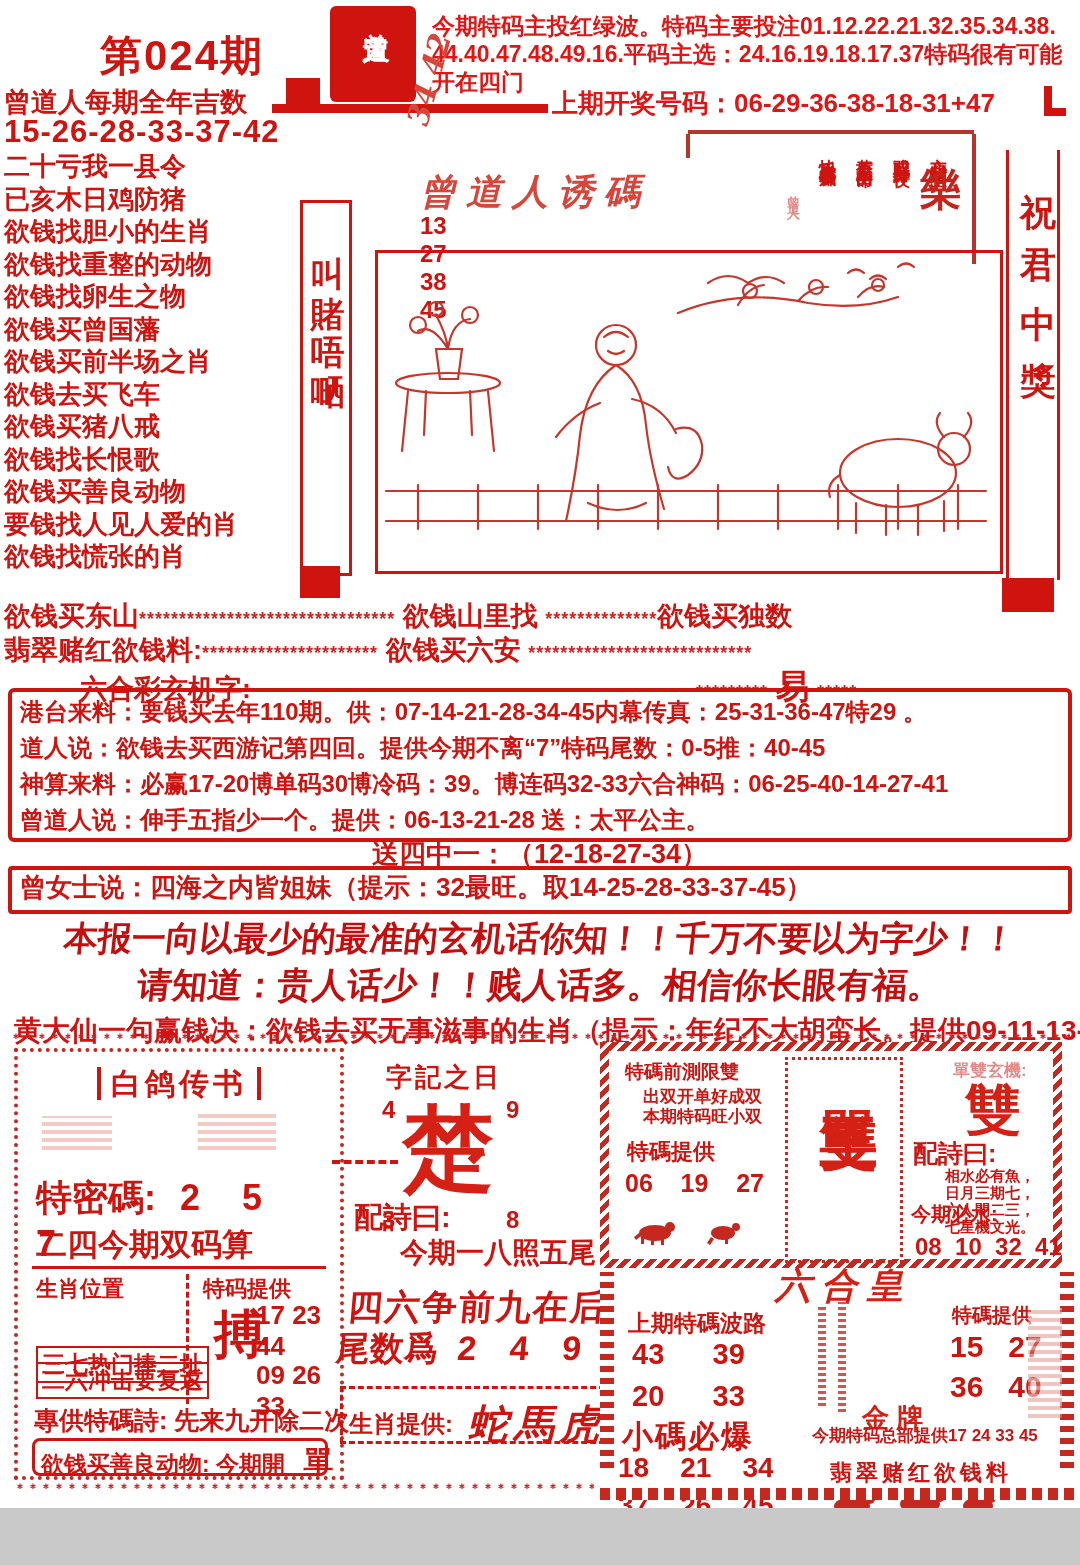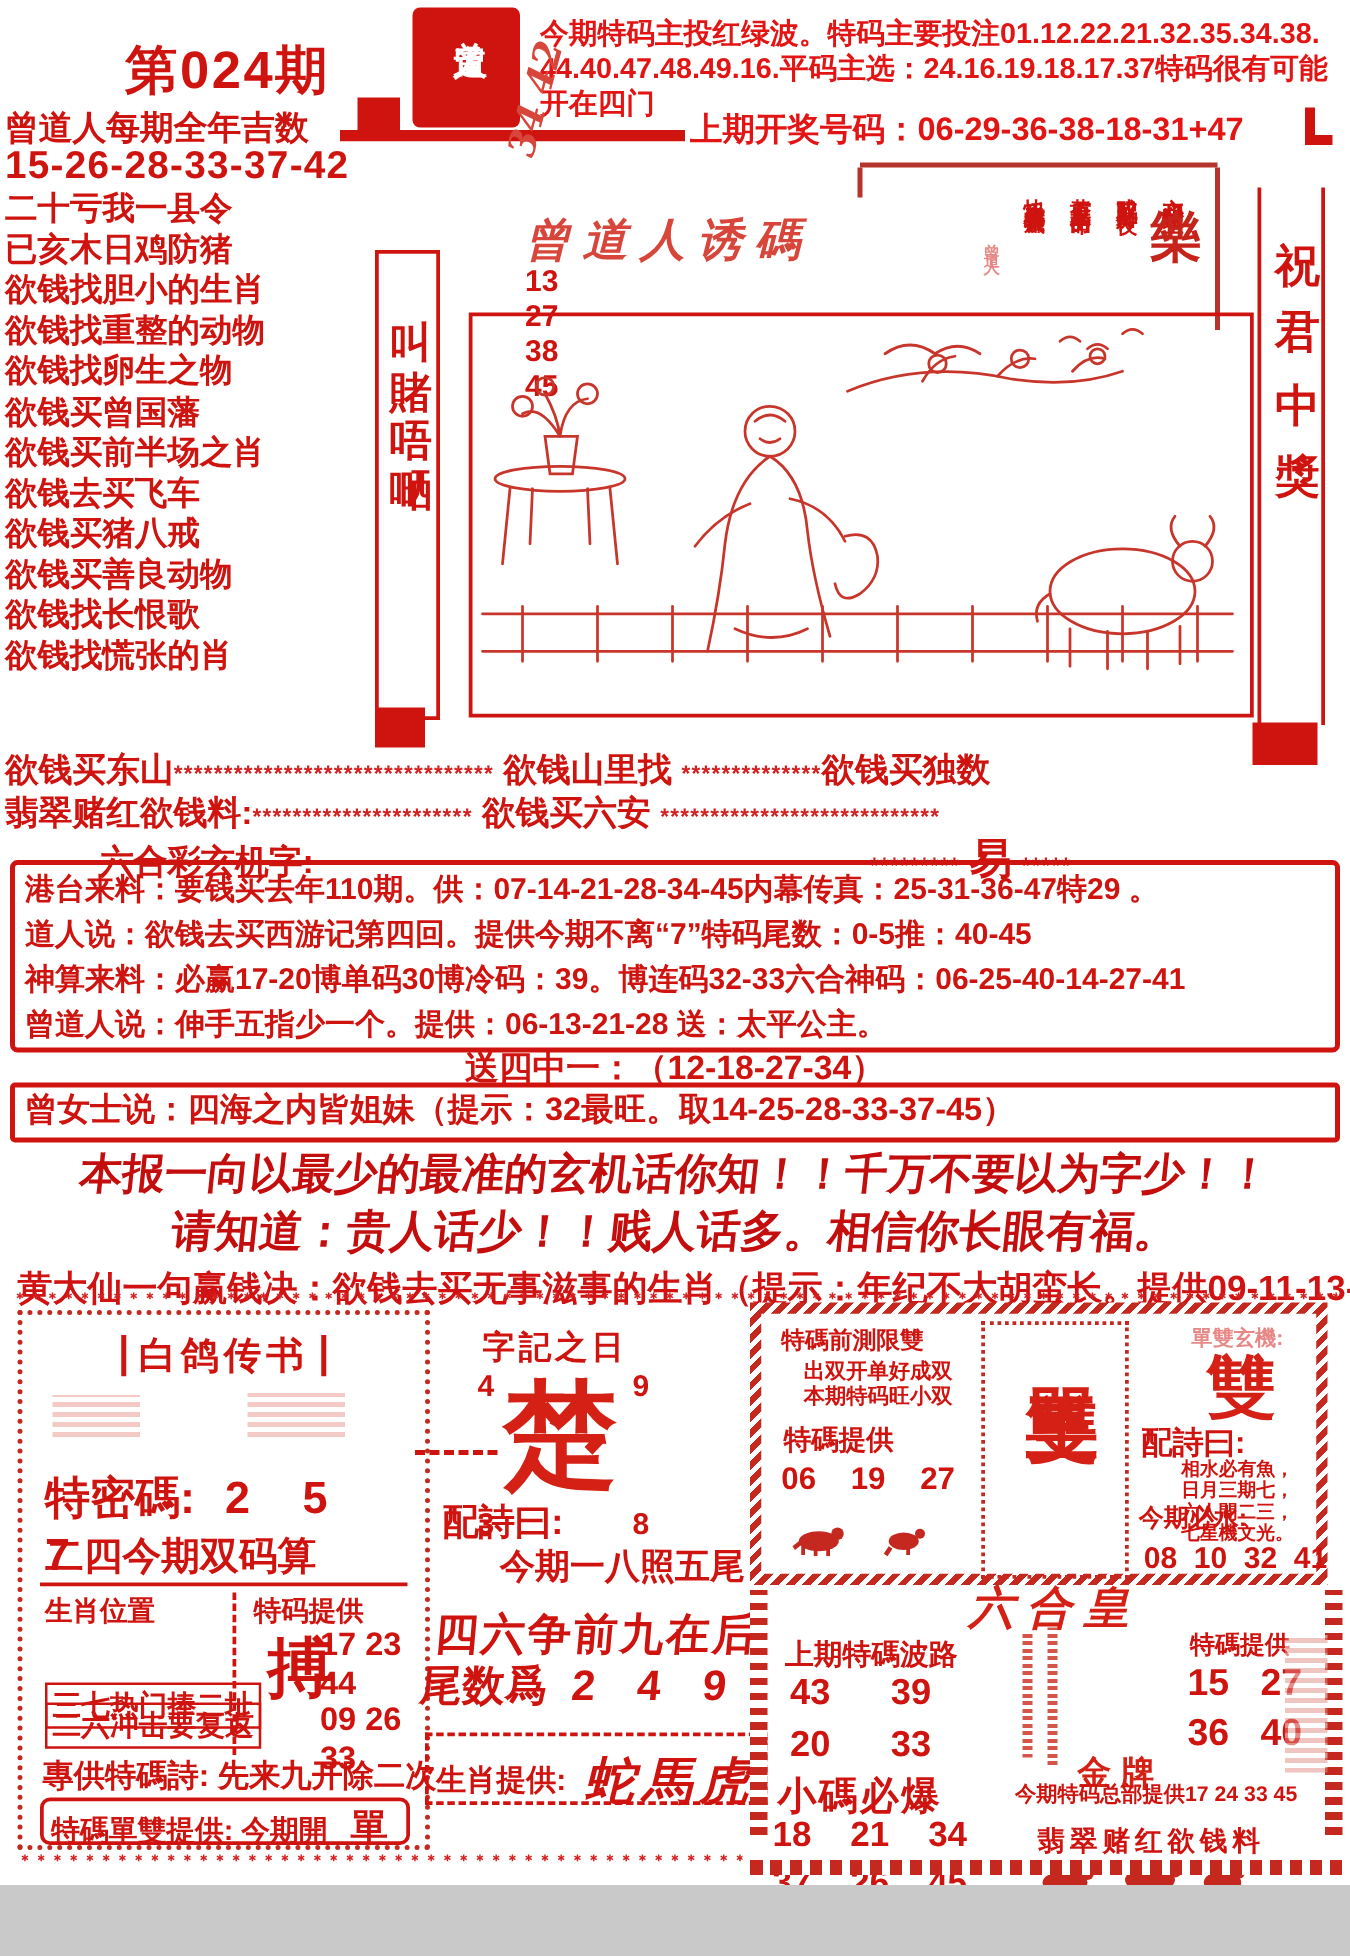--- a/index.html
+++ b/index.html
@@ -49,22 +49,23 @@
   <div class="abs b" style="left:4px;top:150px;width:290px;font-size:26px;line-height:32.5px;">
     <div>二十亏我一县令</div>
     <div>已亥木日鸡防猪</div>
     <div>欲钱找胆小的生肖</div>
     <div>欲钱找重整的动物</div>
     <div>欲钱找卵生之物</div>
     <div>欲钱买曾国藩</div>
     <div>欲钱买前半场之肖</div>
     <div>欲钱去买飞车</div>
     <div>欲钱买猪八戒</div>
+    <div>欲钱找长恨歌</div>
     <div>欲钱买善良动物</div>
-    <div>欲钱找长恨歌</div>
+    <div>要钱找人见人爱的肖</div>
     <div>欲钱找慌张的肖</div>
   </div>
 
   <div class="abs" style="left:300px;top:200px;width:46px;height:370px;border:3px solid #cf1410;">
     <div class="vert b" style="font-size:34px;margin:26px auto 0 2px;letter-spacing:40px;">叫賭唔嗮</div>
   </div>
   <div class="abs" style="left:300px;top:566px;width:40px;height:32px;background:#cf1410;"></div>
 
   <div class="abs" style="left:1006px;top:150px;width:48px;height:430px;border-left:3px solid #cf1410;border-right:3px solid #cf1410;">
     <div class="vert b" style="font-size:36px;margin:14px auto 0 4px;letter-spacing:56px;">祝君中獎</div>
@@ -192,21 +193,21 @@
     <div class="abs b" style="left:18px;top:254px;font-size:23px;border:2px solid #cf1410;padding:1px 4px;margin-top:40px;">三七热门捧二址</div>
     <div class="abs b" style="left:18px;top:310px;font-size:23px;border:2px solid #cf1410;padding:1px 4px;">二六冲击要复返</div>
     <div class="abs b" style="left:196px;top:248px;font-size:52px;">搏</div>
     <div class="abs b" style="left:238px;top:248px;font-size:26px;">17 23 44</div>
     <div class="abs b" style="left:238px;top:308px;font-size:26px;">09 26 33</div>
     <div class="abs b" style="left:16px;top:352px;font-size:25px;white-space:nowrap;">
       <span>專供特碼詩:</span> <span>先来九开除二次</span>
     </div>
     <div class="abs" style="left:14px;top:386px;width:290px;height:32px;border:3px solid #cf1410;border-radius:8px;">
       <div class="b" style="font-size:23px;padding:1px 6px;white-space:nowrap;">
-        <span>特碼單雙提供:</span>
+        <span>欲钱买善良动物:</span>
         <span>今期開</span>
         <span style="font-size:30px;margin-left:12px;">單</span>
       </div>
     </div>
   </div>
 
   <div class="abs" style="left:346px;top:1048px;width:230px;height:230px;">
     <div class="abs b" style="left:40px;top:12px;font-size:26px;letter-spacing:3px;">字記之日</div>
     <div class="abs b" style="left:36px;top:48px;font-size:24px;">4</div>
     <div class="abs b" style="left:160px;top:48px;font-size:24px;">9</div>

